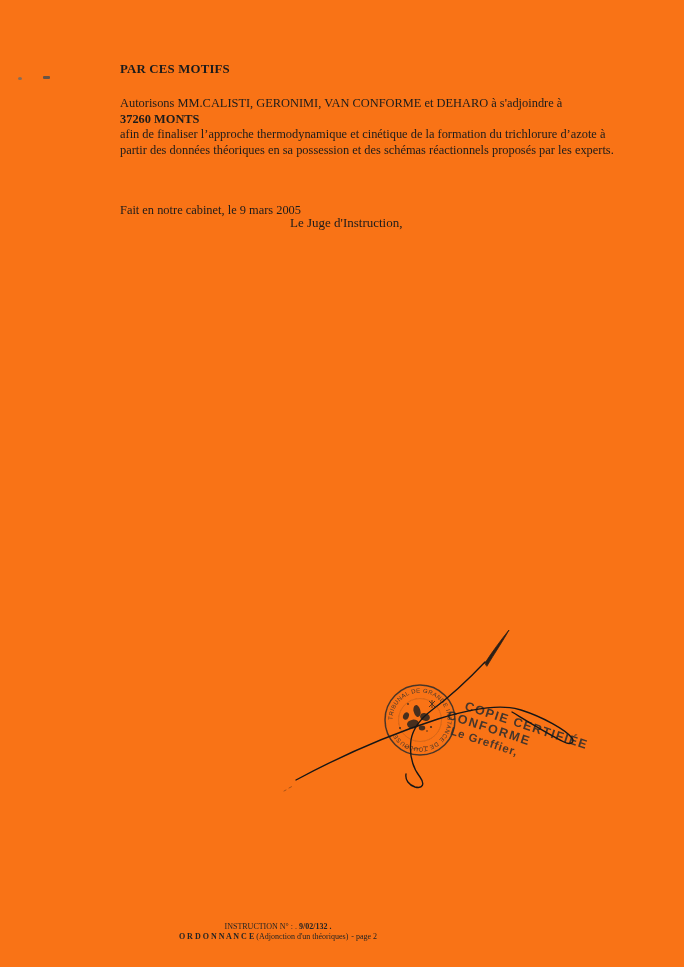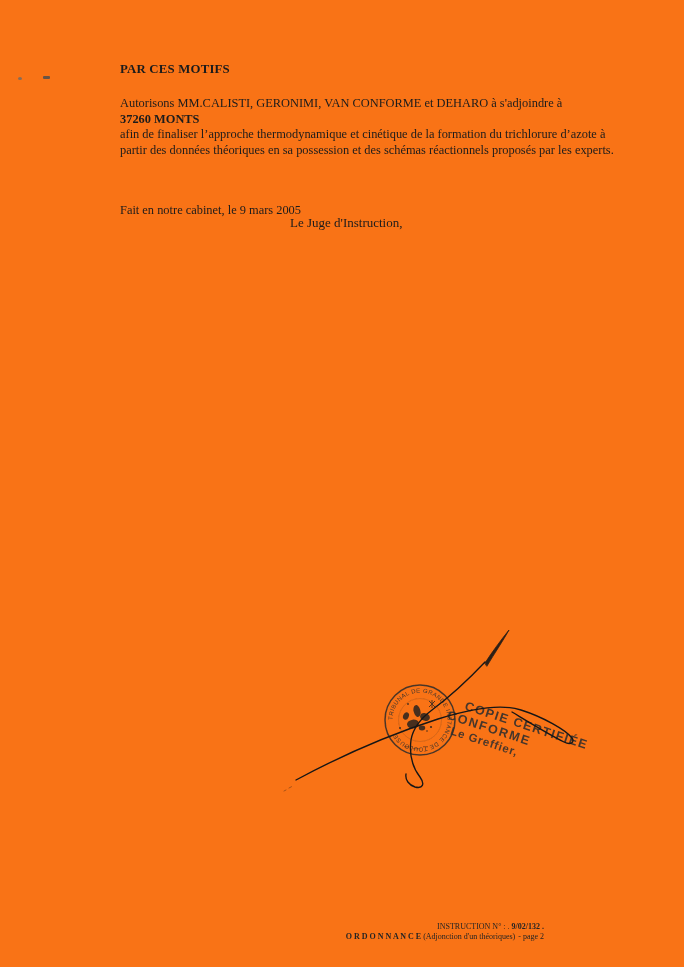--- a/index.html
+++ b/index.html
@@ -58,21 +58,21 @@
     font-size:12.5px;font-weight:bold;letter-spacing:1.8px;white-space:nowrap;opacity:.88;
   }
   .stamp-text .l3{
     position:absolute;left:4px;top:29px;
     font-size:11.5px;font-weight:bold;letter-spacing:.8px;white-space:nowrap;opacity:.85;
   }
   .signature-svg{position:absolute;left:0;top:0;z-index:3;}
   
   .footer{
     position:absolute;left:0;top:922px;width:544px;
-    text-align:right;font-size:8px;line-height:9.5px;
+    text-align:center;font-size:8px;line-height:9.5px;
     color:#242424;padding-left:12px;box-sizing:border-box;
   }
   .footer .num{font-weight:bold;}
   .footer .ord{font-weight:bold;margin-top:42px;}
   .footer .pg{margin-left:1px;}
 </style>
 </head>
 <body>
 
 <div class="page">

